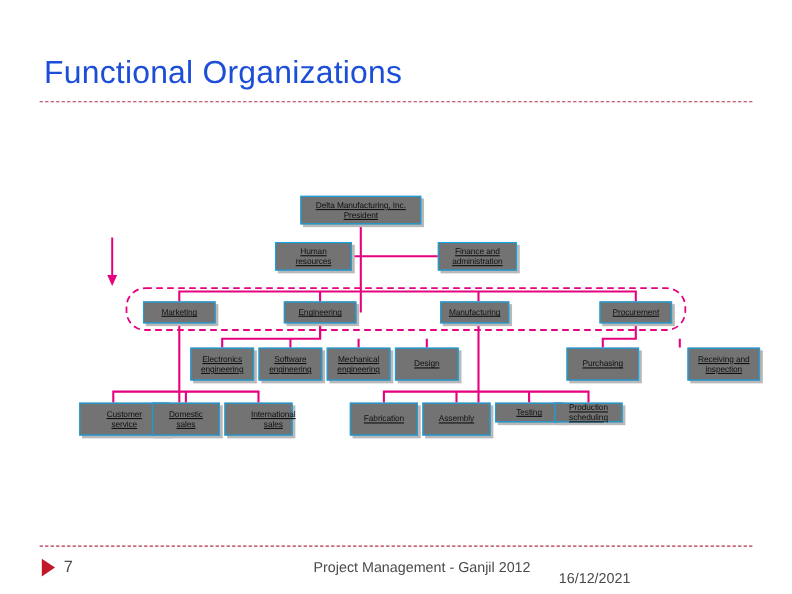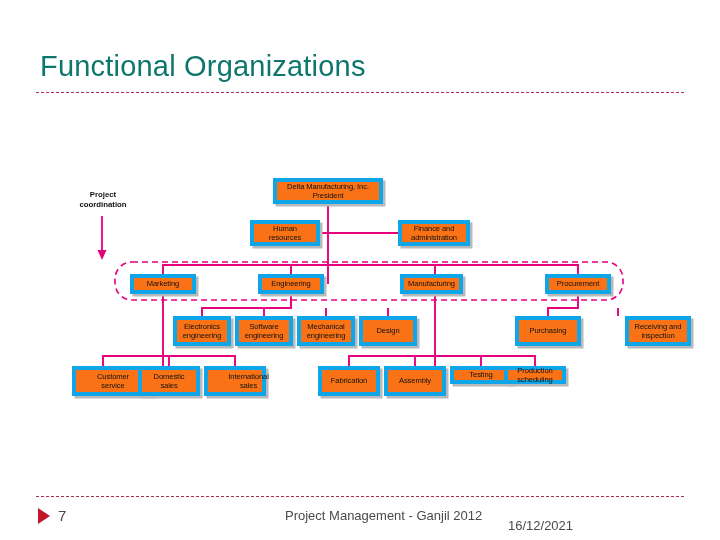--- a/index.html
+++ b/index.html
@@ -16,21 +16,21 @@
     background: #ffffff;
   }
 
   
   #slide-title {
     position: absolute;
     left: 40px;
     top: 50px;
     font-size: 29px;
     font-weight: 400;
-    color: #0f766e;
+    color: #1d4ed8;
     letter-spacing: 0.2px;
     white-space: nowrap;
   }
   #title-rule {
     position: absolute;
     left: 36px;
     top: 92px;
     width: 648px;
     height: 0;
     border-top: 1.5px dashed #b03048;
@@ -93,33 +93,34 @@
     left: 0;
     top: 0;
     width: 600px;
     height: 240px;
   }
 
   
   .org-box {
     position: absolute;
     box-sizing: border-box;
-    background: #f97316;
-    border: 4px solid #0ea5e9;
+    background: #737373;
+    border: 1px solid #0ea5e9;
     box-shadow: 2.5px 2.5px 0 0 #b9b9b9;
     display: flex;
     align-items: center;
     justify-content: center;
     text-align: center;
     color: #111111;
     font-size: 7.6px;
     line-height: 1.22;
     letter-spacing: -0.1px;
     padding: 1px 2px;
     z-index: 3;
+    text-decoration: underline;
   }
   .org-box.root { font-size: 7.6px; }
 
   #coord-label {
     position: absolute;
     width: 86px;
     text-align: center;
     font-size: 7.8px;
     line-height: 1.25;
     color: #111111;
@@ -167,24 +168,20 @@
     </g>
 
     <rect x="55" y="94" width="508" height="38" rx="17" ry="17" fill="none" stroke="#e6007e" stroke-width="1.6" stroke-dasharray="6,4"></rect>
 
     <g stroke="#e6007e" stroke-width="1.8" fill="#e6007e">
       <path d="M42,48 L42,84" fill="none"></path>
       <path d="M42,92 L37.5,82 L46.5,82 Z" stroke="none"></path>
     </g>
   </svg>
 
-  <div id="coord-label" style="left:0px; top:22px;">
-    <span>Project</span><br>
-    <span>coordination</span>
-  </div>
 
   <div id="org-boxes">
       <div class="org-box root" style="left: 213px; top: 10px; width: 110px; height: 26px;">
         <span>Delta Manufacturing, Inc.<br>President</span>
       </div>
       <div class="org-box" style="left: 190px; top: 52px; width: 70px; height: 26px;">
         <span>Human<br>resources</span>
       </div>
       <div class="org-box" style="left: 338px; top: 52px; width: 72px; height: 26px;">
         <span>Finance and<br>administration</span>

